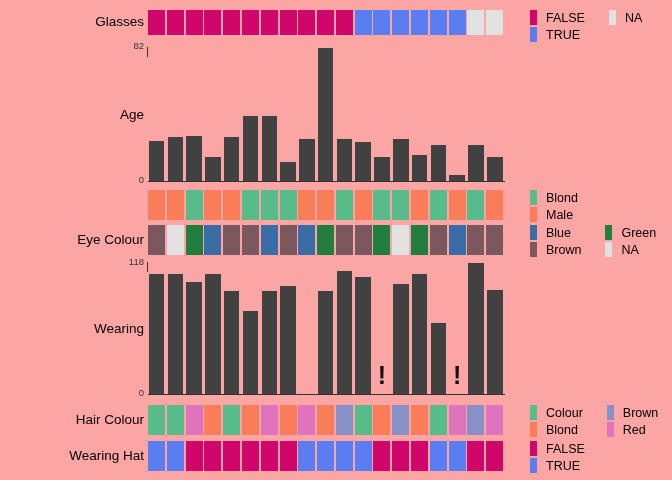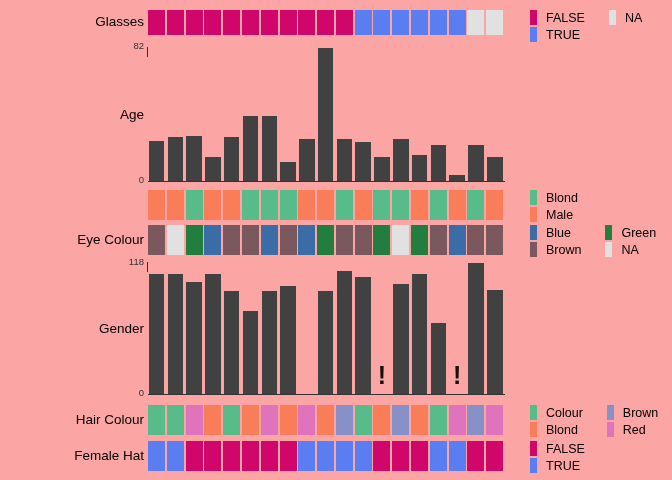--- a/index.html
+++ b/index.html
@@ -156,21 +156,21 @@
       <div class="legend-item">
         <span class="swatch" style="background: rgb(33, 126, 62);"></span>
         <span>Green</span>
       </div>
       <div class="legend-item">
         <span class="swatch" style="background: rgb(225, 225, 225);"></span>
         <span>NA</span>
       </div>
     </div>
 
-  <div class="rowlabel" style="top:321px">Gender</div>
+  <div class="rowlabel" style="top:321px">Wearing</div>
   <span class="axis-num" style="top:257px">118</span>
   <div class="ytick" style="top:262px"></div>
   <div class="plot" style="top:263px;height:131px">
       <div class="bar" style="left: 0.8px; width: 15.5px; height: 119.6px;"></div>
       <div class="bar" style="left: 19.59px; width: 15.5px; height: 120.3px;"></div>
       <div class="bar" style="left: 38.38px; width: 15.5px; height: 111.6px;"></div>
       <div class="bar" style="left: 57.17px; width: 15.5px; height: 120.3px;"></div>
       <div class="bar" style="left: 75.96px; width: 15.5px; height: 102.9px;"></div>
       <div class="bar" style="left: 94.75px; width: 15.5px; height: 82.9px;"></div>
       <div class="bar" style="left: 113.54px; width: 15.5px; height: 102.9px;"></div>
@@ -222,21 +222,21 @@
       <div class="legend-item">
         <span class="swatch" style="background: rgb(136, 145, 199);"></span>
         <span>Brown</span>
       </div>
       <div class="legend-item">
         <span class="swatch" style="background: rgb(223, 116, 188);"></span>
         <span>Red</span>
       </div>
     </div>
 
-  <div class="rowlabel" style="top:448px">Female Hat</div>
+  <div class="rowlabel" style="top:448px">Wearing Hat</div>
   <div class="strip" style="top:441px;height:30px">
       <div class="cell" style="left: 0px; width: 17px; background: rgb(90, 125, 242);"></div>
       <div class="cell" style="left: 18.79px; width: 17px; background: rgb(90, 125, 242);"></div>
       <div class="cell" style="left: 37.58px; width: 17px; background: rgb(208, 6, 106);"></div>
       <div class="cell" style="left: 56.37px; width: 17px; background: rgb(208, 6, 106);"></div>
       <div class="cell" style="left: 75.16px; width: 17px; background: rgb(208, 6, 106);"></div>
       <div class="cell" style="left: 93.95px; width: 17px; background: rgb(208, 6, 106);"></div>
       <div class="cell" style="left: 112.74px; width: 17px; background: rgb(208, 6, 106);"></div>
       <div class="cell" style="left: 131.53px; width: 17px; background: rgb(208, 6, 106);"></div>
       <div class="cell" style="left: 150.32px; width: 17px; background: rgb(90, 125, 242);"></div>

